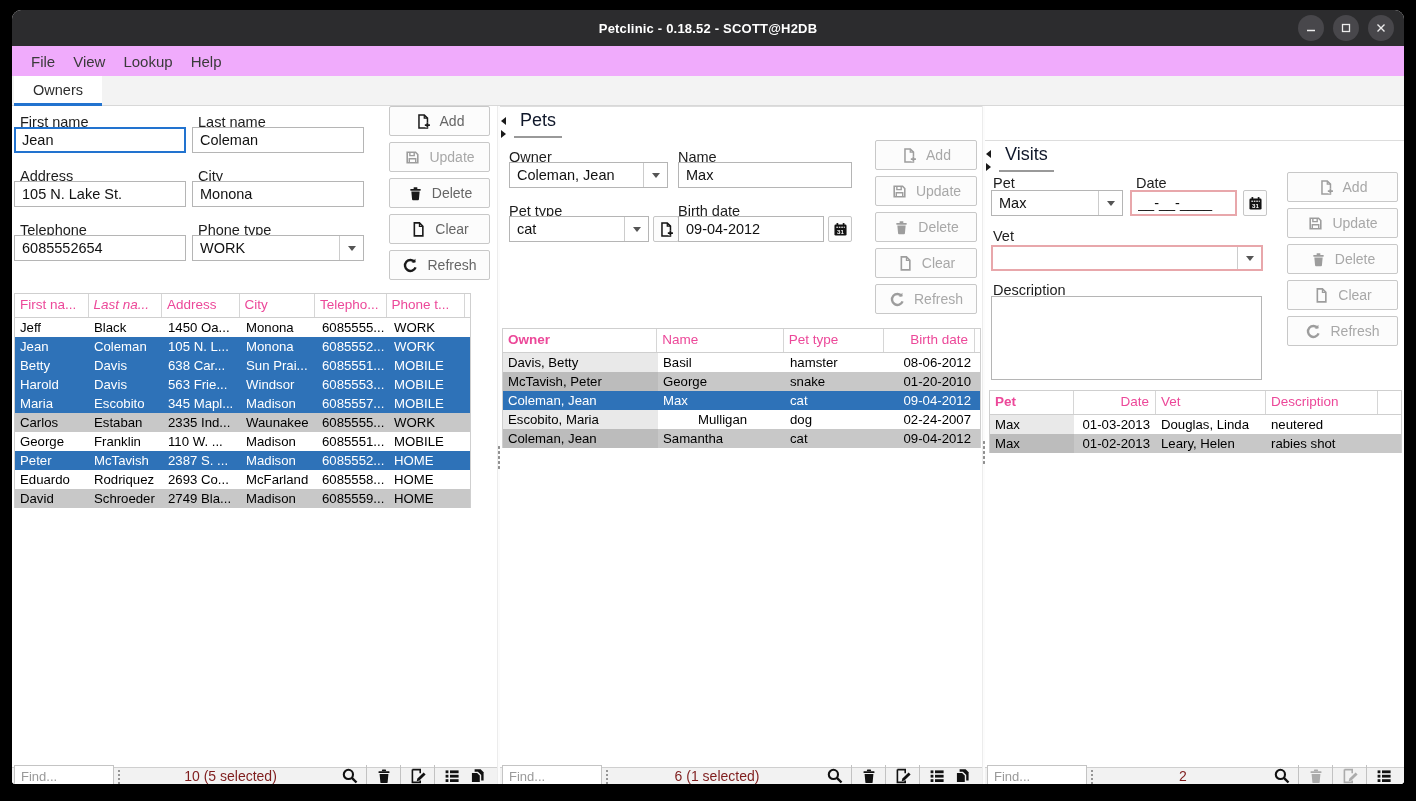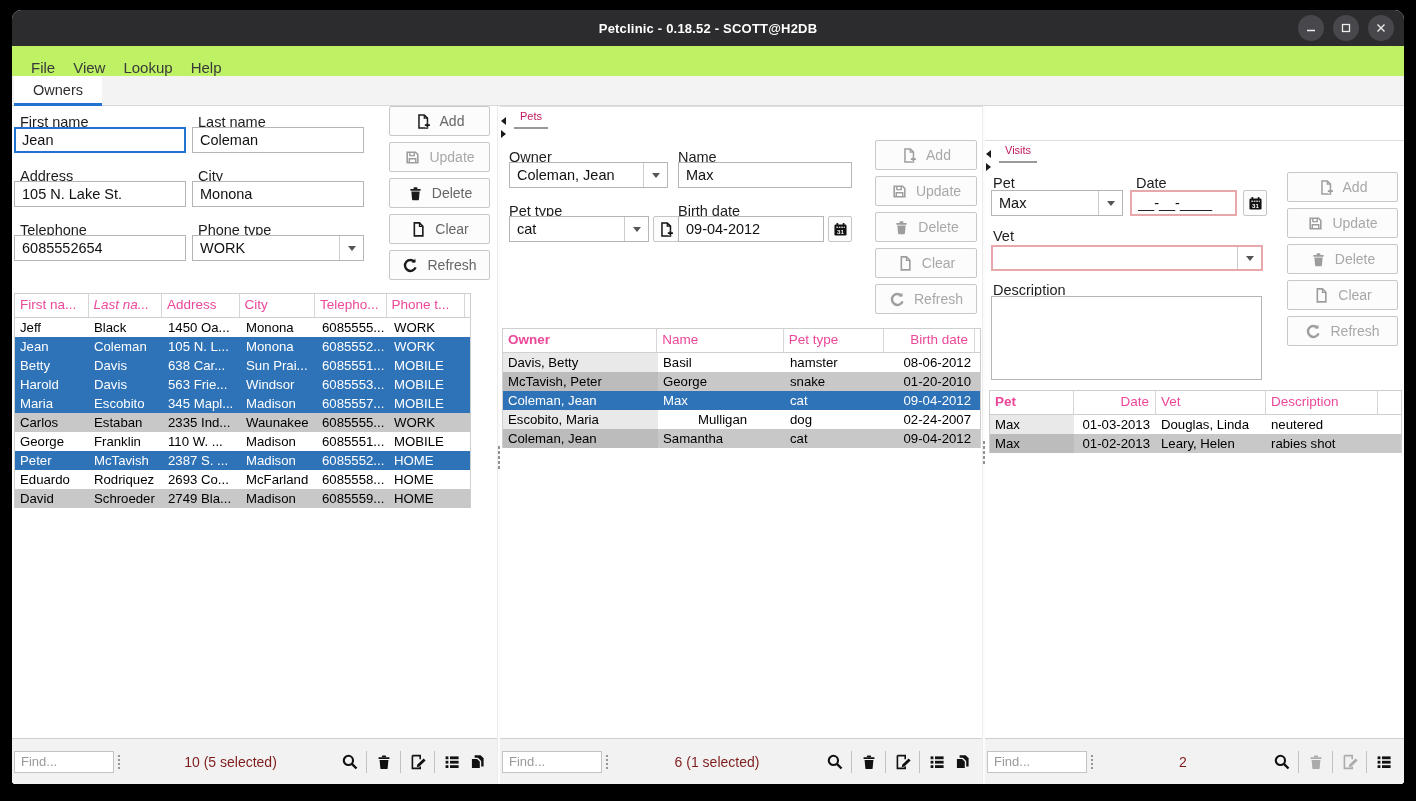--- a/index.html
+++ b/index.html
@@ -4,21 +4,21 @@
 <style>
   html,body{margin:0;padding:0;}
   body{width:1416px;height:801px;background:#000;font-family:"Liberation Sans","DejaVu Sans",sans-serif;position:relative;overflow:hidden;}
   #window{position:absolute;left:12px;top:10px;width:1392px;height:774px;background:#fff;border-radius:9px 9px 4px 4px;overflow:hidden;}
   
   #titlebar{position:absolute;top:0;left:0;right:0;height:36px;background:#2c2c2e;display:flex;align-items:center;justify-content:center;}
   #title{color:#fff;font-size:13px;font-weight:bold;letter-spacing:.2px;}
   #controls{position:absolute;right:10px;top:5px;display:flex;gap:9px;}
   .ctrl{width:26px;height:26px;border-radius:50%;background:#48474b;display:flex;align-items:center;justify-content:center;color:#ececec;}
   
-  #menubar{position:absolute;top:36px;left:0;right:0;height:30px;background:#bef264;display:flex;align-items:flex-end;padding-left:10px;}
+  #menubar{position:absolute;top:36px;left:0;right:0;height:30px;background:#f0abfc;display:flex;align-items:center;padding-left:10px;}
   .menu-item{font-size:15px;color:#3a3a3a;padding:0 9px;}
   
   #tabstrip{position:absolute;top:66px;left:0;right:0;height:30px;background:#f3f3f3;border-bottom:1px solid #d8d8d8;box-sizing:border-box;}
   #owners-tab{position:absolute;left:2px;top:0;height:30px;background:#fff;display:flex;align-items:center;padding:0 19px;font-size:14.5px;color:#2d2d2d;border-bottom:3px solid #2273cf;box-sizing:border-box;}
   
   #content{position:absolute;top:96px;left:0;right:0;bottom:0;background:#fff;}
   .panel{position:absolute;top:0;bottom:0;background:#fff;}
   #owners-panel{left:0;width:485px;}
   .vsplit{position:absolute;top:0;bottom:0;width:3px;background:#fcfcfc;border-left:1px solid #ececec;box-sizing:border-box;}
   #splitter1{left:485px;}
@@ -39,40 +39,40 @@
   .arr-down{width:0;height:0;border-left:4.5px solid transparent;border-right:4.5px solid transparent;border-top:5.5px solid #555;}
   .sqbtn{position:absolute;width:26px;height:26px;border:1px solid #c6c6c6;border-radius:2px;background:#fcfcfc;display:flex;align-items:center;justify-content:center;color:#111;box-sizing:border-box;}
   .txtarea{position:absolute;border:1px solid #b5b5b5;background:#fff;resize:none;font-family:inherit;font-size:14px;padding:4px 6px;box-sizing:border-box;outline:none;}
   
   .btn-stack{position:absolute;}
   .btn{height:30px;margin-bottom:6px;border:1px solid #c8c8c8;border-radius:2px;background:#fcfcfc;display:flex;align-items:center;justify-content:center;gap:8px;font-size:14px;color:#666;box-sizing:border-box;}
   .btn svg{color:#1a1a1a;flex:none;}
   .btn.disabled{color:#a8a8a8;}
   .btn.disabled svg{color:#9d9d9d;}
   
-  .subtab{position:absolute;font-size:11px;color:#be185d;padding:0 6px 5px;border-bottom:2px solid #999;text-align:center;}
+  .subtab{position:absolute;font-size:18px;color:#0f172a;padding:0 6px 5px;border-bottom:2px solid #999;text-align:center;}
   .tri{position:absolute;width:0;height:0;}
   .tri-l{border-top:4px solid transparent;border-bottom:4px solid transparent;border-right:5px solid #1a1a1a;}
   .tri-r{border-top:4px solid transparent;border-bottom:4px solid transparent;border-left:5px solid #1a1a1a;}
   
   .dtable{position:absolute;border:1px solid #cfcfcf;border-bottom:none;background:#fff;}
   .thead{display:flex;height:23px;border-bottom:1px solid #cfcfcf;background:#fff;}
   .hcell{box-sizing:border-box;border-right:1px solid #d6d6d6;font-size:13.5px;color:#ec4899;line-height:22px;padding-left:5px;white-space:nowrap;overflow:hidden;}
   .hcell.b{font-weight:bold;}
   .hcell.r{text-align:right;padding-right:6px;padding-left:0;}
   .hfill{flex:1;border-right:none;}
   .trow{display:flex;height:19px;color:#000;}
   .trow.alt{background:#c8c8c8;}
   .trow.sel{background:#2e72b8;color:#fff;}
   .tcell{box-sizing:border-box;font-size:13.2px;line-height:19px;padding-left:5px;white-space:nowrap;overflow:hidden;}
   .tcell.r{text-align:right;padding-right:6px;padding-left:0;}
   .trow.plain .tcell.sc{background:#e9e9e9;}
   .trow.alt .tcell.sc{background:#bcbcbc;}
   
-  .statusbar{position:absolute;left:0;right:0;bottom:0;height:46px;background:#f2f2f2;border-top:1px solid #cfcfcf;display:flex;align-items:center;box-sizing:border-box;padding:0 8px 0 2px;}
+  .statusbar{position:absolute;left:0;right:0;bottom:0;height:17px;background:#f2f2f2;border-top:1px solid #cfcfcf;display:flex;align-items:center;box-sizing:border-box;padding:0 8px 0 2px;}
   .findbox{width:100px;height:22px;border:1px solid #c4c4c4;background:#fff;font-size:13px;padding:0 6px;box-sizing:border-box;color:#333;font-family:inherit;outline:none;flex:none;}
   .findbox::placeholder{color:#9a9a9a;}
   .grip{width:4px;height:15px;margin:0 3px;flex:none;background-image:radial-gradient(circle,#969696 1px,transparent 1.3px);background-size:4px 4px;background-position:center top;}
   .sb-count{flex:1;text-align:center;font-size:14px;color:#7f1d1d;}
   .tb-icons{display:flex;align-items:center;flex:none;}
   .tbicon{width:25px;height:24px;display:flex;align-items:center;justify-content:center;color:#111;}
   .tbicon.disabled{color:#ababab;}
   .tbdiv{width:1px;height:22px;background:#c2c2c2;margin:0 4px;}
 </style>
 </head>

